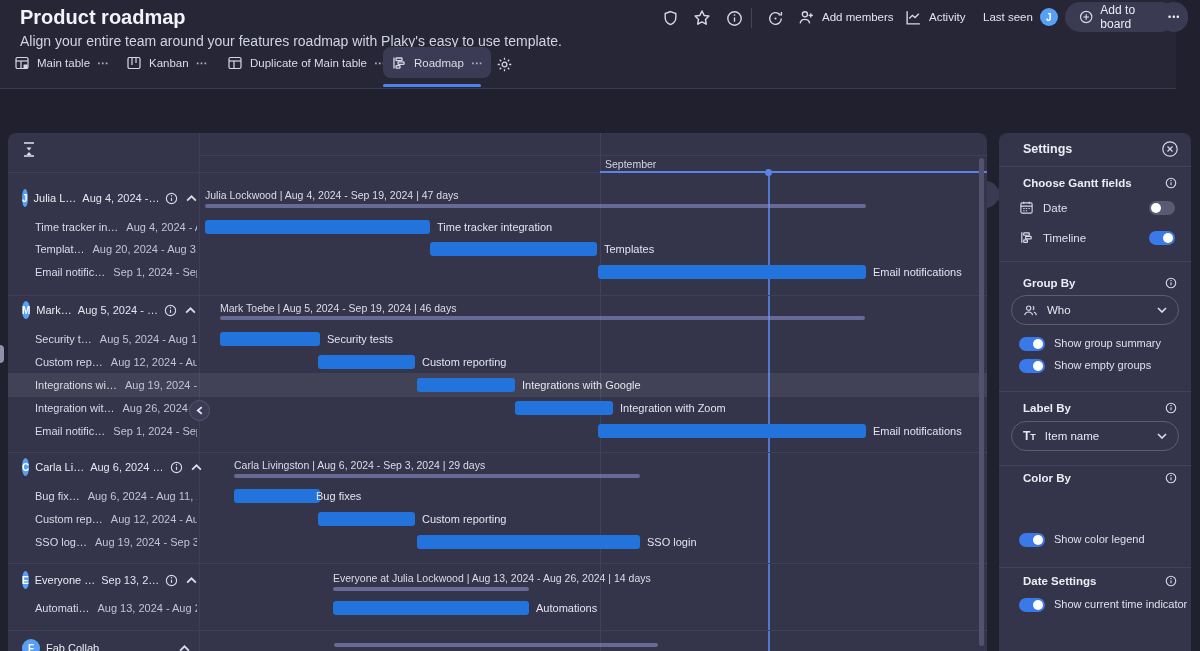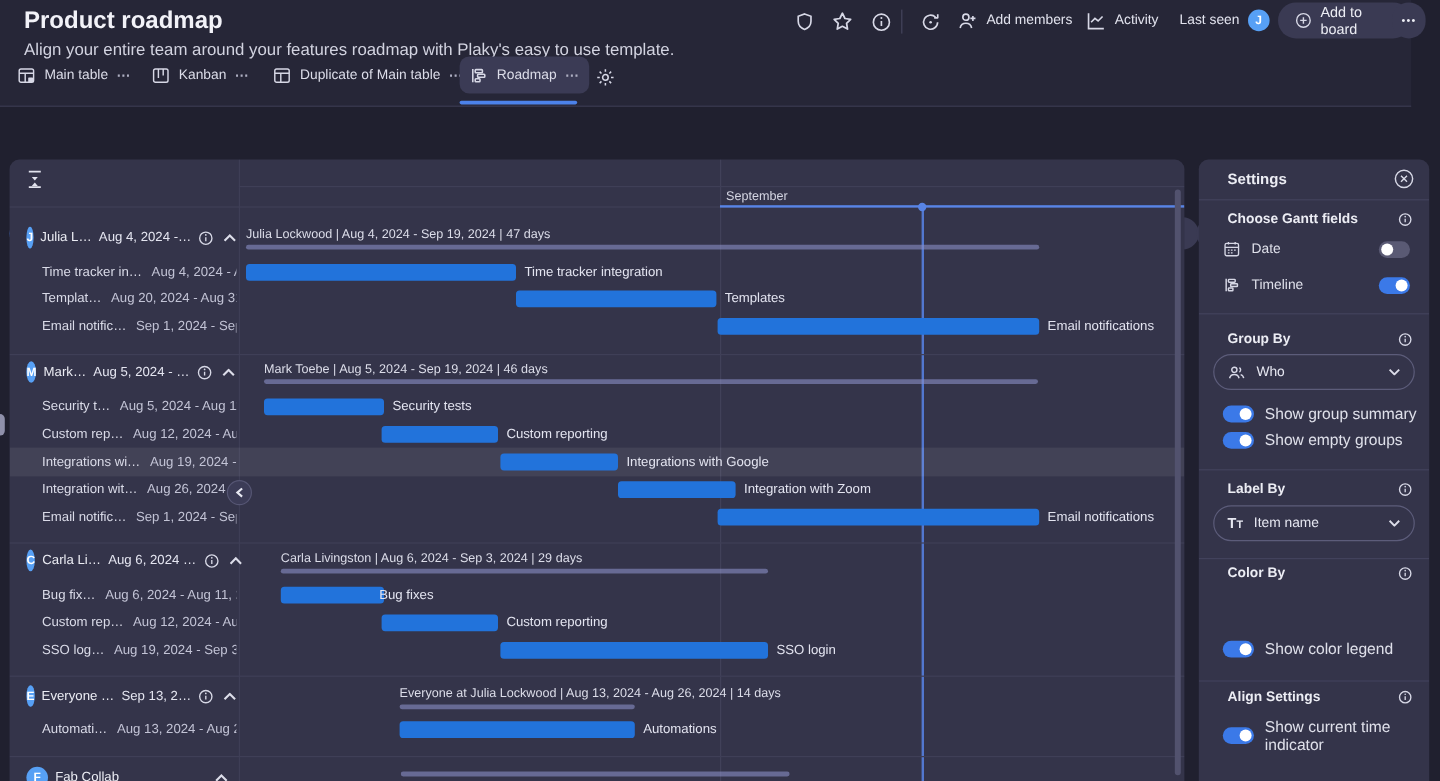--- a/index.html
+++ b/index.html
@@ -66,21 +66,21 @@
   #month-line{position:absolute;left:592px;top:38px;right:0;height:2px;background:#5884e6}
   #vscroll{position:absolute;left:971px;top:25px;width:5px;height:488px;background:#52526e;border-radius:3px;cursor:pointer}
 
   
   .shead{position:absolute;left:24px;font-size:11.5px;font-weight:bold;color:#eceдф4;color:#ecedf4}
   .sinfo{position:absolute;right:14px}
   .sdiv{position:absolute;left:0;width:192px;height:1px;background:#42425c}
   .select{position:absolute;left:12px;width:168px;height:30px;border:1px solid #5c5c7a;border-radius:16px;
           box-sizing:border-box;display:flex;align-items:center;gap:9px;padding:0 11px;font-size:11.5px;color:#e6e7f1;cursor:pointer}
   .select .chev{margin-left:auto}
-  .srow{position:absolute;left:20px;display:flex;align-items:center;gap:9px;font-size:13px;color:#dfe0ea}
+  .srow{position:absolute;left:20px;display:flex;gap:9px;font-size:11px;color:#dfe0ea}
   .frow{position:absolute;left:20px;display:flex;align-items:center;gap:9px;font-size:11.5px;color:#dfe0ea;width:156px}
   .frow .tg{margin-left:auto}
   .toggle{width:26px;height:14px;border-radius:8px;background:#5a5a74;position:relative;flex:0 0 auto;cursor:pointer}
   .toggle::after{content:"";position:absolute;top:2px;left:2px;width:10px;height:10px;border-radius:50%;background:#fff}
   .toggle.on{background:#3b79e8}
   .toggle.on::after{left:auto;right:2px}
 
   #edge-handle{position:absolute;left:189px;top:400px;width:19px;height:19px;border-radius:50%;background:#3c3c57;
                border:1px solid #565674;display:flex;align-items:center;justify-content:center;cursor:pointer;z-index:5}
   #edge-sliver{position:absolute;left:0;top:345px;width:4px;height:18px;background:#8f90aa;border-radius:0 4px 4px 0}
@@ -556,21 +556,21 @@
         <line x1="8" y1="7" x2="8" y2="11"></line>
         <circle cx="8" cy="4.7" r="0.9" fill="currentColor" stroke="none"></circle>
       </svg>
   </div>
   <div class="srow" style="top:400px">
     <span class="toggle on"></span>
     <span>Show color legend</span>
   </div>
   <div class="sdiv" style="top:434px"></div>
 
-  <div class="shead" style="top:442px">Align Settings</div>
+  <div class="shead" style="top:442px">Date Settings</div>
   <div class="sinfo" style="top:442px">
     <svg class="ic" width="12" height="12" viewBox="0 0 16 16" fill="none" stroke="currentColor" stroke-width="1.5">
         <circle cx="8" cy="8" r="6.3"></circle>
         <line x1="8" y1="7" x2="8" y2="11"></line>
         <circle cx="8" cy="4.7" r="0.9" fill="currentColor" stroke="none"></circle>
       </svg>
   </div>
   <div class="srow" style="top:465px">
     <span class="toggle on"></span>
     <span>Show current time indicator</span>

